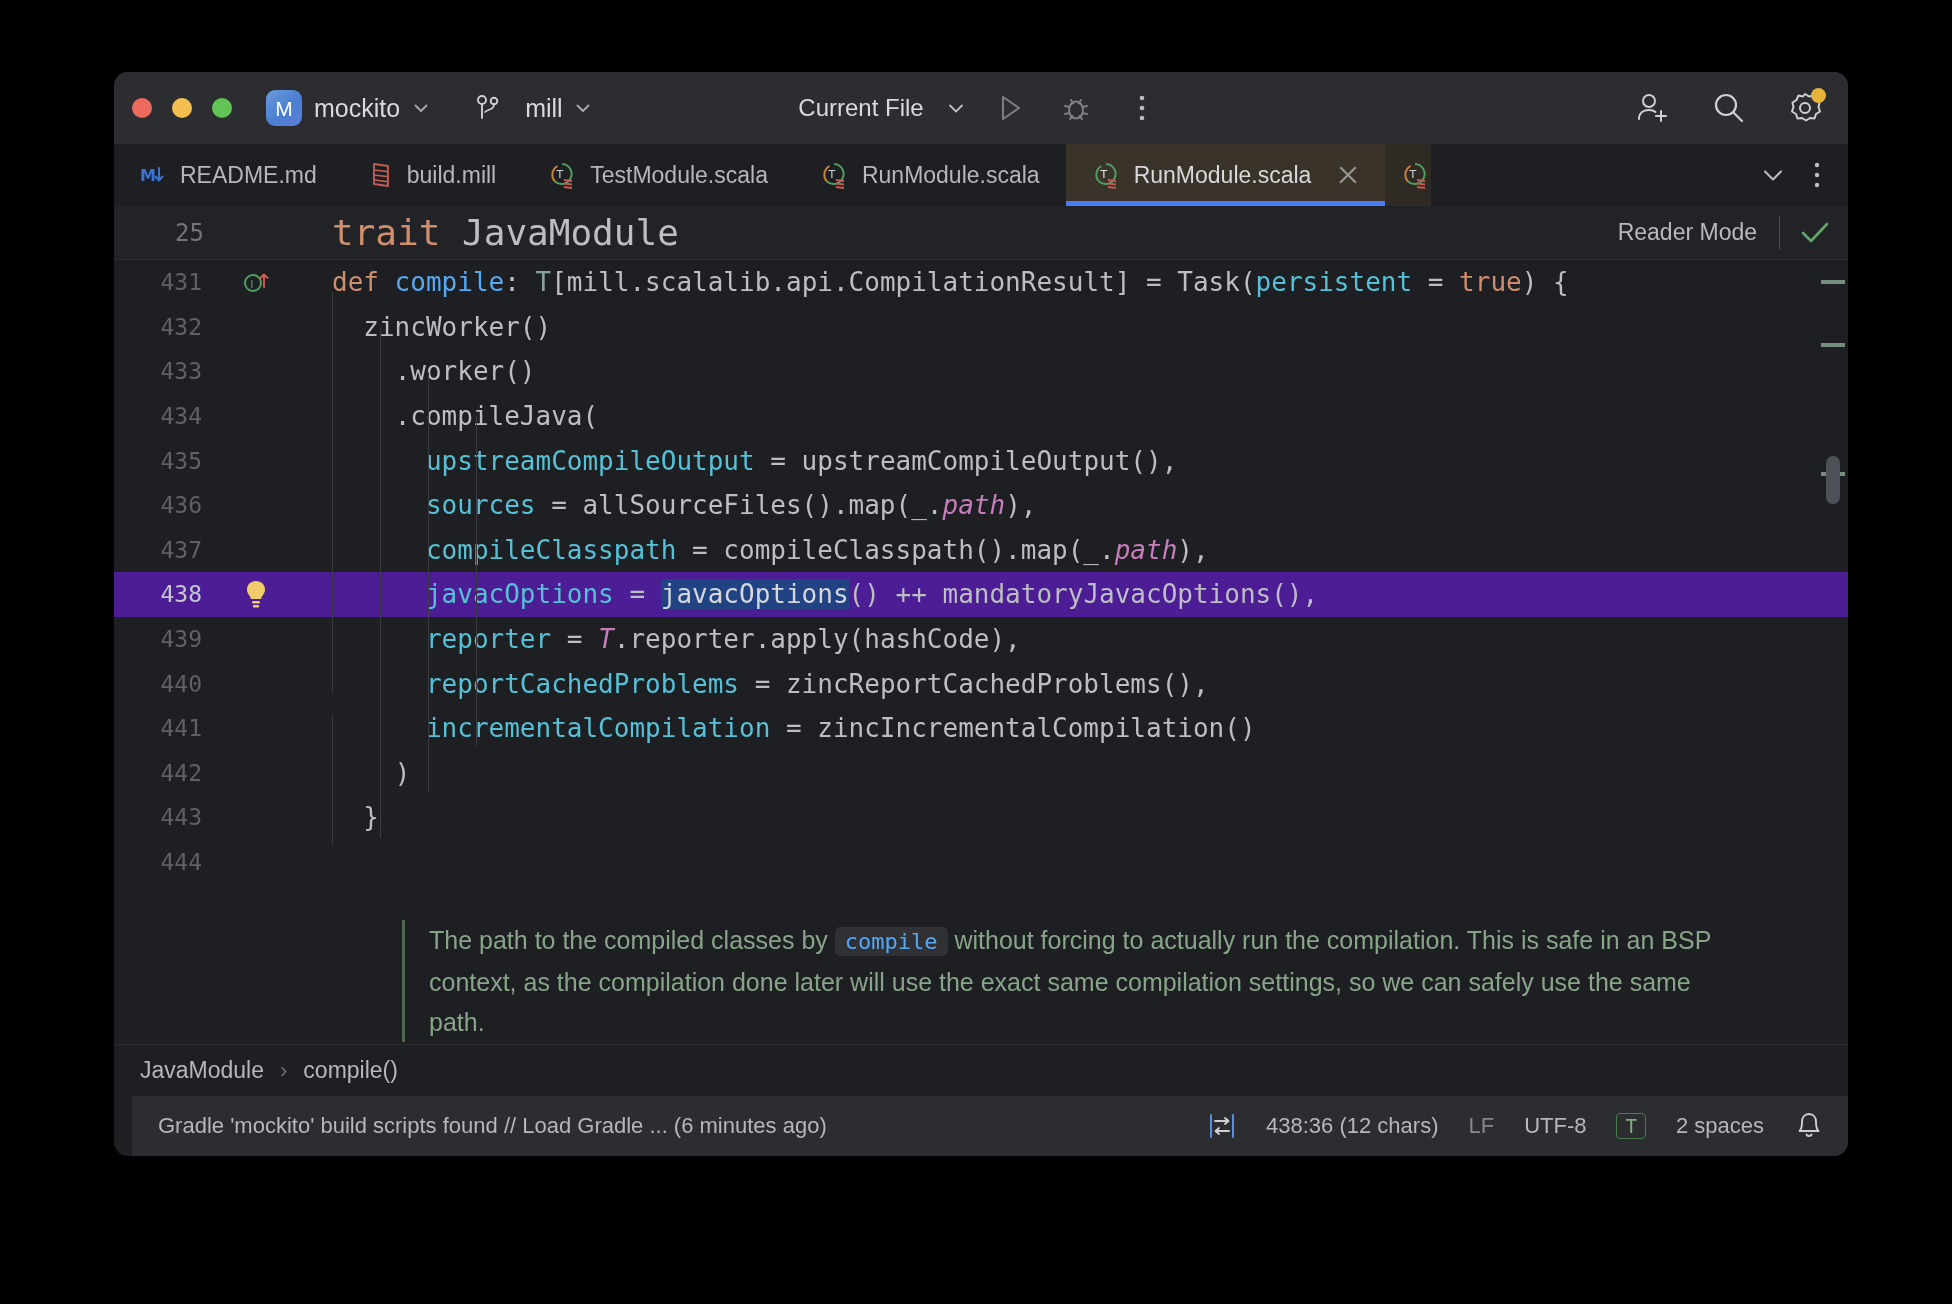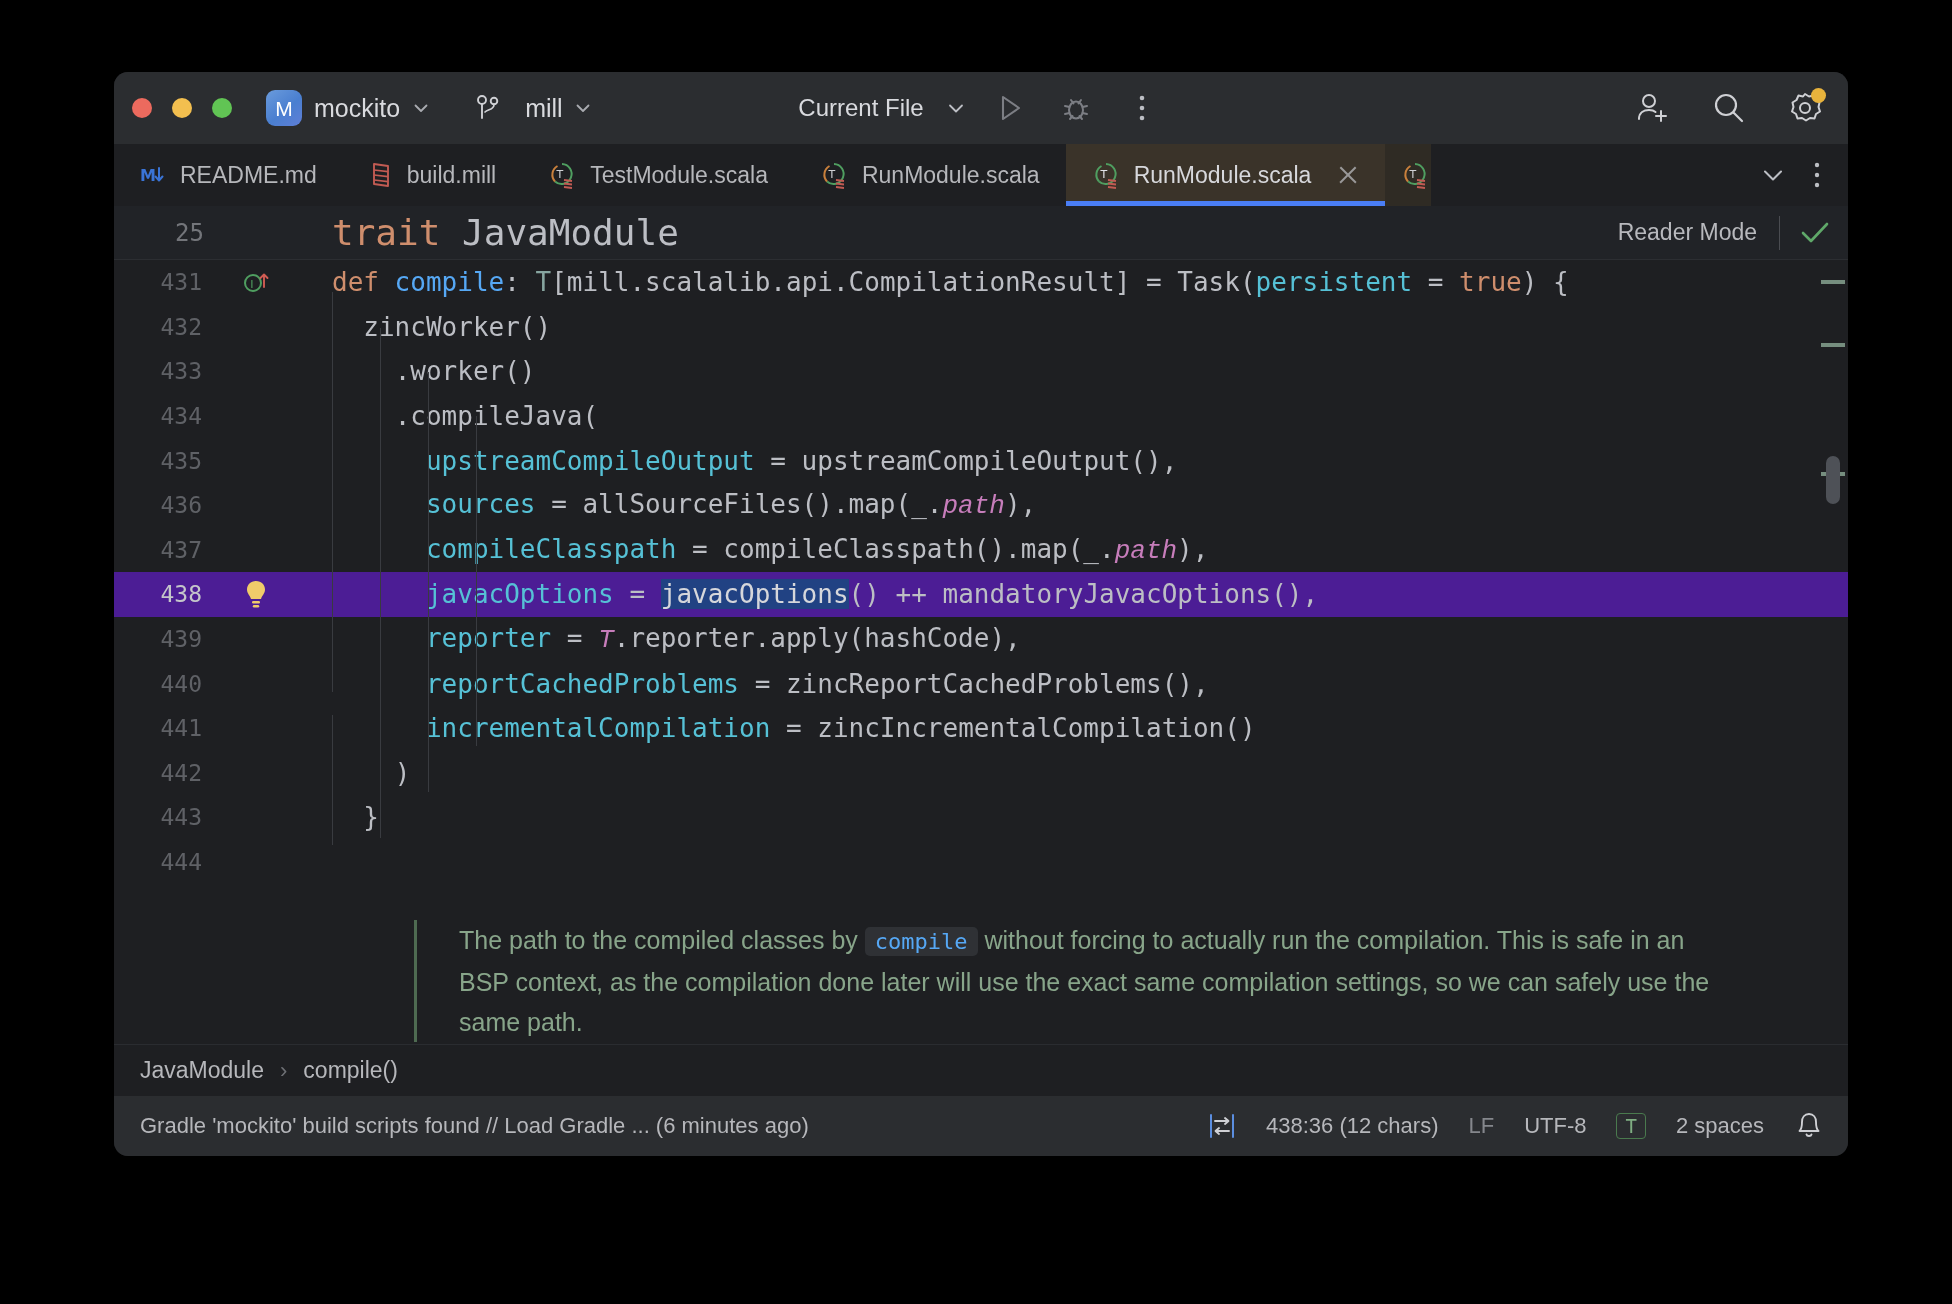--- a/index.html
+++ b/index.html
@@ -243,31 +243,31 @@
     background: #393b40;
     top: 0; bottom: 0;
   }
 
   
   .kw      { color: #cf8e6d; }  
   .fn      { color: #56a8f5; }  
   .typ     { color: #87a5a0; }  
   .plain   { color: #bcbec4; }
   .named   { color: #56c1d6; }  
-  .italic  { color: #c77dbb; font-style: italic; font-family: Liberation Mono, monospace; }
+  .italic  { color: #c77dbb; font-style: italic; }
   .op      { color: #bcbec4; }
   .sel     { background: #214283; color: #d6d7db; }
 
   
   #doccomment {
     position: absolute;
-    left: 300px;
+    left: 288px;
     right: 130px;
     top: 660px;
-    padding-left: 42px;
+    padding-left: 24px;
     border-left: 3px solid #4e6a51;
     color: #88a58a;
     font-size: 25px;
     line-height: 40px;
     font-family: "Liberation Sans", sans-serif;
   }
   .code-inline {
     background: #2f3135;
     border-radius: 5px;
     padding: 2px 10px;
@@ -316,20 +316,21 @@
   #statusbar {
     height: 60px;
     flex: 0 0 60px;
     background: #2b2d30;
     display: flex;
     align-items: center;
     padding: 0 24px 0 26px;
     gap: 0;
     color: #b6b7bb;
     font-size: 22px;
+    margin-left: 18px;
   }
   .sb-msg { color: #b6b7bb; font-size: 22px; }
   .sb-right {
     margin-left: auto;
     display: flex;
     align-items: center;
     gap: 30px;
   }
   .sb-item { color: #b6b7bb; font-size: 22px; }
   .sb-item.dim { color: #85878c; }

